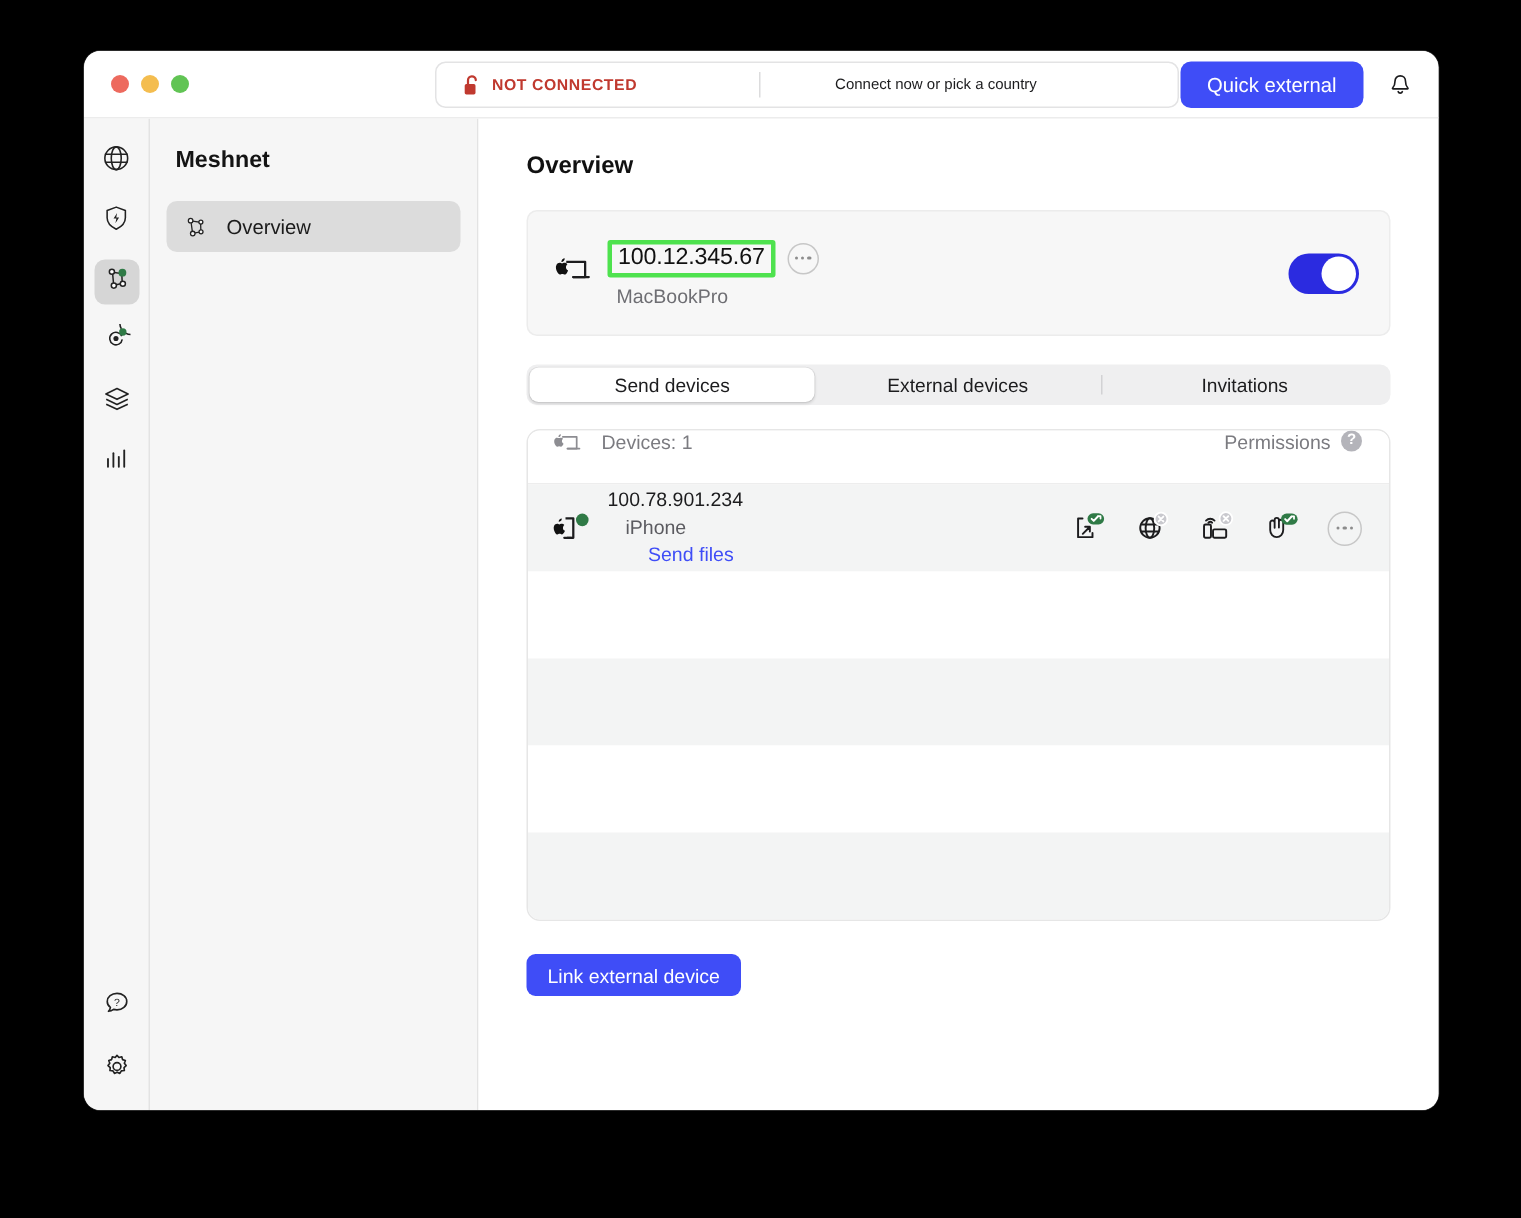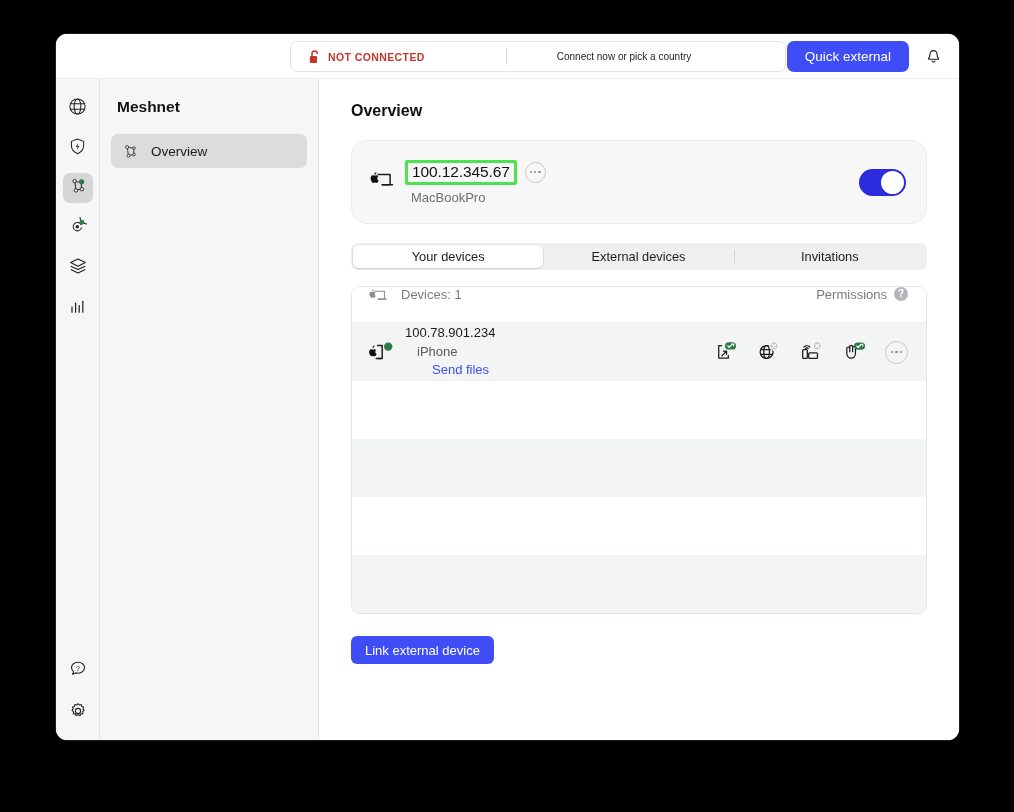--- a/index.html
+++ b/index.html
@@ -25,21 +25,20 @@
 
   
   #titlebar {
     height: 45px;
     background: #ffffff;
     display: flex;
     align-items: center;
     flex: 0 0 auto;
     position: relative;
     border-bottom: 1px solid #ececec;
-    justify-content: center;
   }
   #traffic {
     display: flex; gap: 8px;
     padding-left: 18px;
     align-items: center;
   }
   .tl { width: 12px; height: 12px; border-radius: 50%; display:block; }
   .tl.red { background:#ed6a5e; }
   .tl.yellow { background:#f4bd4f; }
   .tl.green { background:#61c454; }
@@ -162,21 +161,21 @@
     font-weight: bold;
     color: #111111;
     margin-bottom: 20px;
   }
 
   
   #device-card {
     height: 84px;
     background: #f7f7f7;
     border: 1px solid #ececec;
-    border-radius: 16px;
+    border-radius: 7px;
     display: flex;
     align-items: center;
     padding: 0 20px 0 17px;
     position: relative;
   }
   #device-card-icon { width: 30px; flex: 0 0 auto; display:flex; align-items:center; }
   #device-card-info { margin-left: 6px; }
   #ip-row { display: flex; align-items: center; gap: 8px; }
   #ip-highlight {
     border: 3px solid #4ee24e;
@@ -486,21 +485,21 @@
           </div>
           <div id="device-name">MacBookPro</div>
         </div>
         <div id="device-toggle">
           <span class="knob"></span>
         </div>
       </div>
 
       
       <div id="tabbar">
-        <div class="tab active">Your devices</div>
+        <div class="tab active">Send devices</div>
         <div class="tab">External devices</div>
         <div class="tab-sep"></div>
         <div class="tab">Invitations</div>
       </div>
 
       
       <div id="list">
 
         <div id="list-header">
           <span style="display:flex;">

